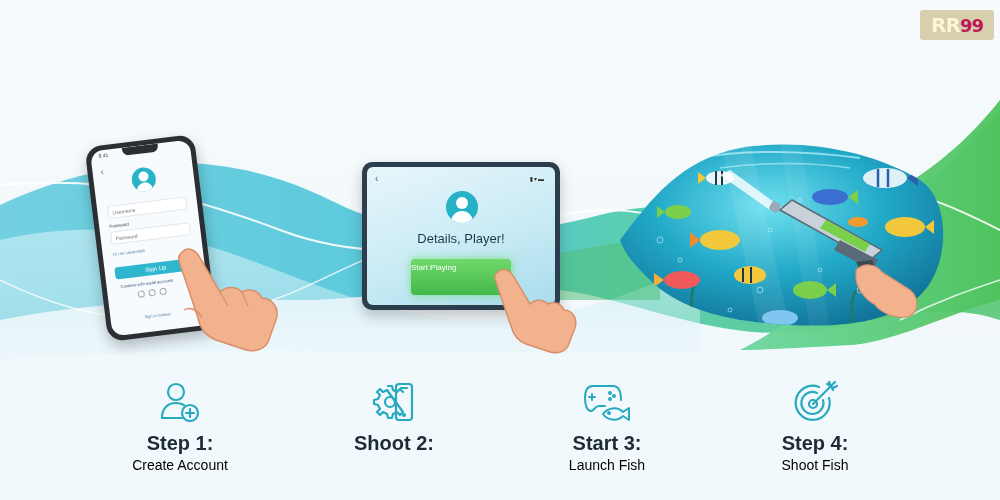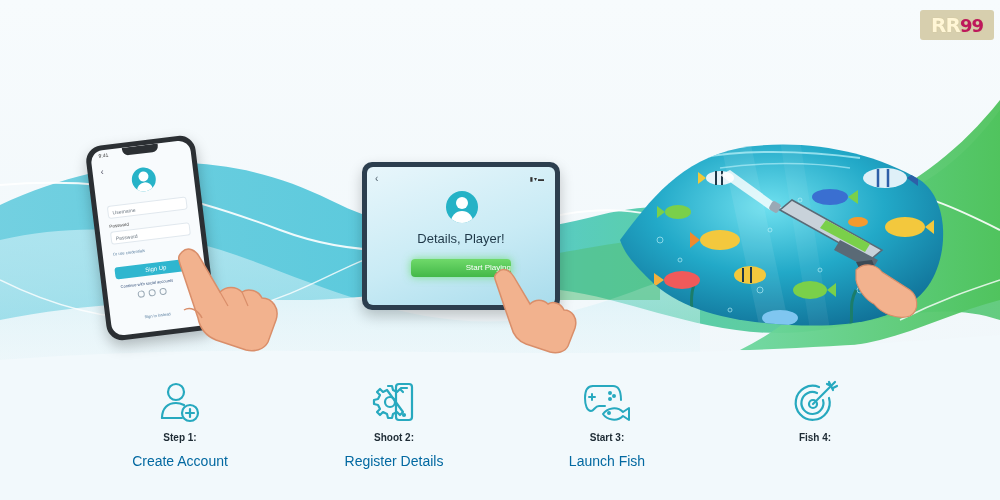--- a/index.html
+++ b/index.html
@@ -67,37 +67,37 @@
   }
   .tablet-back { position: absolute; left: 8px; top: 6px; font-size: 10px; color: #4b5a66; }
   .tablet-status { position: absolute; right: 10px; top: 8px; font-size: 6px; color: #333; letter-spacing: 1px; }
   .tablet-avatar {
     position: absolute; left: 79px; top: 24px; width: 32px; height: 32px; border-radius: 50%; background: #25b2c6; overflow: hidden;
   }
   .tablet-avatar .head { position: absolute; left: 10px; top: 6px; width: 12px; height: 12px; border-radius: 50%; background: #fff; }
   .tablet-avatar .body { position: absolute; left: 5px; top: 20px; width: 22px; height: 16px; border-radius: 11px 11px 0 0; background: #fff; }
   .welcome { position: absolute; left: 0; width: 100%; top: 64px; text-align: center; font-size: 13px; color: #1f3848; }
   .start-btn {
-    position: absolute; left: 44px; top: 92px; width: 100px; height: 18px; border-radius: 4px;
+    position: absolute; left: 44px; top: 92px; width: 100px; height: 36px; border-radius: 4px;
     background: linear-gradient(180deg, #6fd96a 0%, #43b848 100%); color: #fff; font-size: 8px;
-    text-align: right; line-height: 18px; box-shadow: 0 0 8px rgba(90,220,90,0.7);
+    text-align: left; line-height: 18px; box-shadow: 0 0 8px rgba(90,220,90,0.7);
   }
 
   
   .hand { position: absolute; }
 
   
   .scene { position: absolute; left: 620px; top: 140px; width: 330px; height: 190px; }
 
   
   .steps { position: absolute; left: 0; top: 378px; width: 1000px; height: 100px; }
   .step { position: absolute; width: 180px; text-align: center; }
   .step .icon { display: block; margin: 0 auto; width: 48px; height: 48px; }
-  .step-title { display: block; margin-top: 6px; font-size: 10px; font-weight: bold; color: #1e2b34; }
-  .step-label { display: block; margin-top: 10px; font-size: 14px; color: #0369a1; }
+  .step-title { display: block; margin-top: 6px; font-size: 20px; font-weight: bold; color: #1e2b34; }
+  .step-label { display: block; margin-top: 2px; font-size: 14px; color: #000000; }
 </style>
 </head>
 <body>
 
 <svg class="waves" viewBox="0 0 1000 500" preserveAspectRatio="none">
   <defs>
     <linearGradient id="tealGrad" x1="0" y1="0" x2="1" y2="0">
       <stop offset="0" stop-color="#5cc9dc"></stop>
       <stop offset="0.45" stop-color="#3cc0d6"></stop>
       <stop offset="0.62" stop-color="#3fc6a6"></stop>
@@ -272,21 +272,20 @@
 
   <div class="step" style="left:304px">
     <svg class="icon" viewBox="0 0 48 48" fill="none" stroke="#27a9bf" stroke-width="2.2" stroke-linecap="round" stroke-linejoin="round">
       <path d="M18,8 L22,8 L23,12 L27,14 L30,11 L33,14 M33,34 L30,37 L27,34 L23,36 L22,40 L18,40 L17,36 L13,34 L10,37 L7,34 L10,31 L8,27 L4,26 L4,22 L8,21 L10,17 L7,14 L10,11 L13,14 L17,12 Z"></path>
       <circle cx="20" cy="24" r="5"></circle>
       <rect x="26" y="6" width="16" height="36" rx="3"></rect>
       <path d="M31,10 L37,10"></path>
       <circle cx="34" cy="37" r="1"></circle>
     </svg>
     <span class="step-title">Shoot 2:</span>
-    <span class="step-label">Register Details</span>
   </div>
 
   <div class="step" style="left:517px">
     <svg class="icon" viewBox="0 0 48 48" fill="none" stroke="#27a9bf" stroke-width="2" stroke-linecap="round" stroke-linejoin="round">
       <path d="M10,8 C4,8 2,14 2,20 C2,27 4,33 8,33 C11,33 12,28 16,28 L22,28"></path>
       <path d="M38,22 C38,14 36,8 30,8 L10,8"></path>
       <path d="M9,16 L9,22 M6,19 L12,19"></path>
       <circle cx="27" cy="15" r="1"></circle>
         <circle cx="31" cy="18" r="1"></circle>
         <circle cx="27" cy="21" r="1"></circle>
@@ -299,15 +298,16 @@
 
   <div class="step" style="left:725px">
     <svg class="icon" viewBox="0 0 48 48" fill="none" stroke="#27a9bf" stroke-width="2.2" stroke-linecap="round" stroke-linejoin="round">
       <path d="M38,20 A17,17 0 1 1 28,9"></path>
       <path d="M32,22 A11,11 0 1 1 26,15"></path>
       <circle cx="22" cy="26" r="4"></circle>
       <path d="M22,26 L40,8"></path>
       <path d="M36,6 L40,8 L42,12 M38,4 L40,8"></path>
       <path d="M40,8 L44,4 M42,10 L46,8"></path>
     </svg>
-    <span class="step-title">Fish 4:</span>
+    <span class="step-title">Step 4:</span>
+    <span class="step-label">Shoot Fish</span>
   </div>
 </div>
 
 </body></html>

